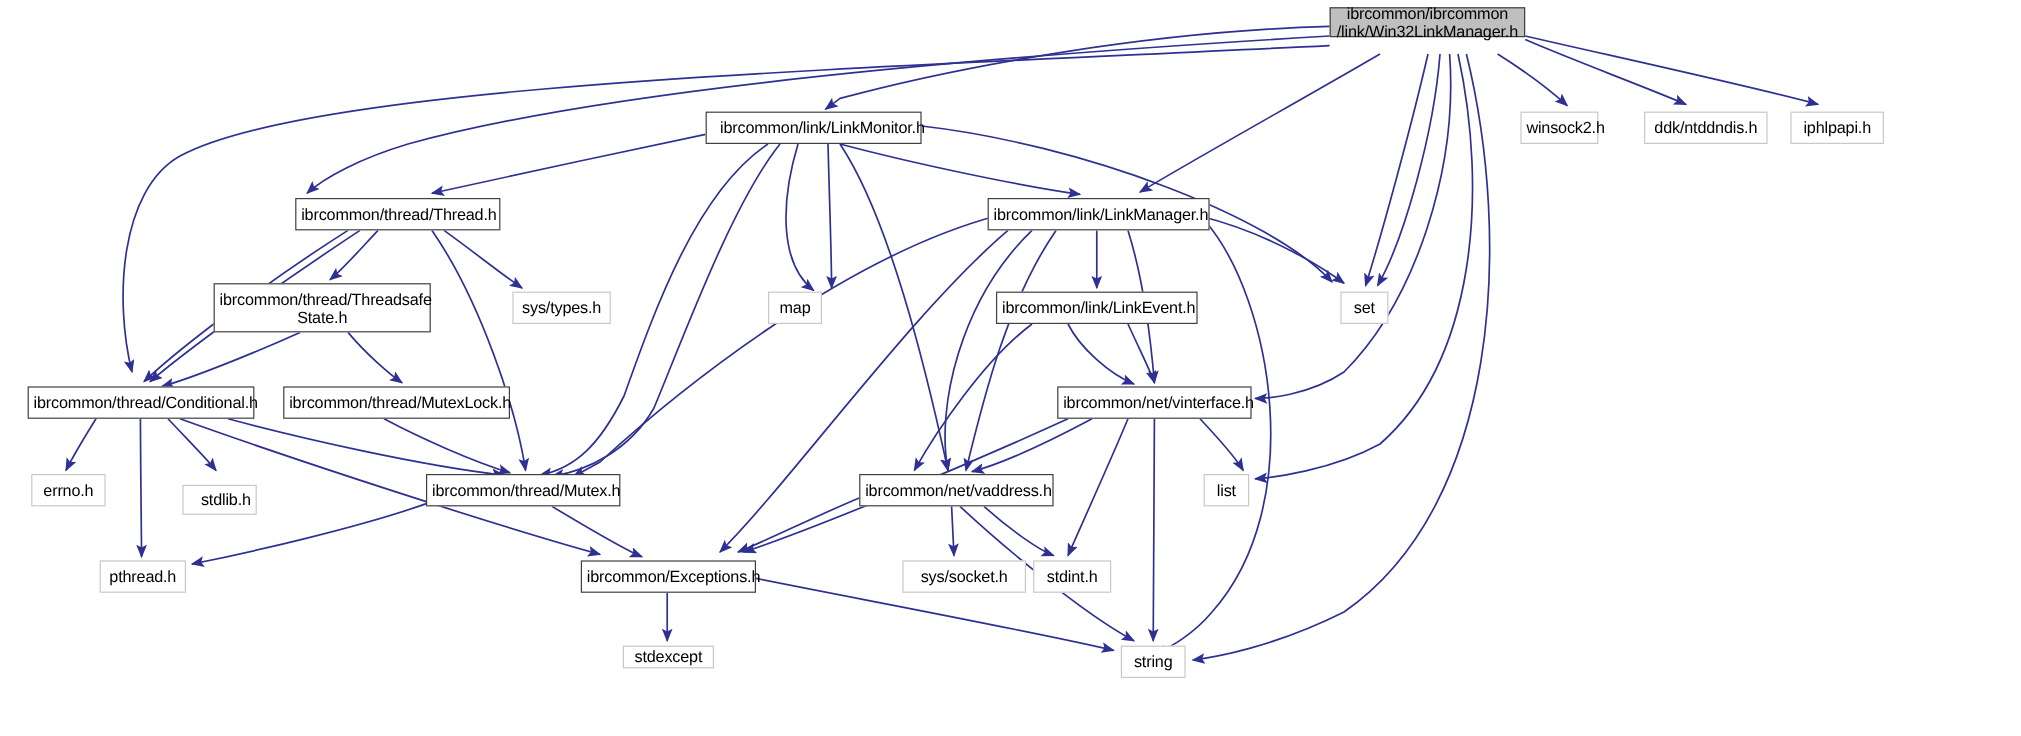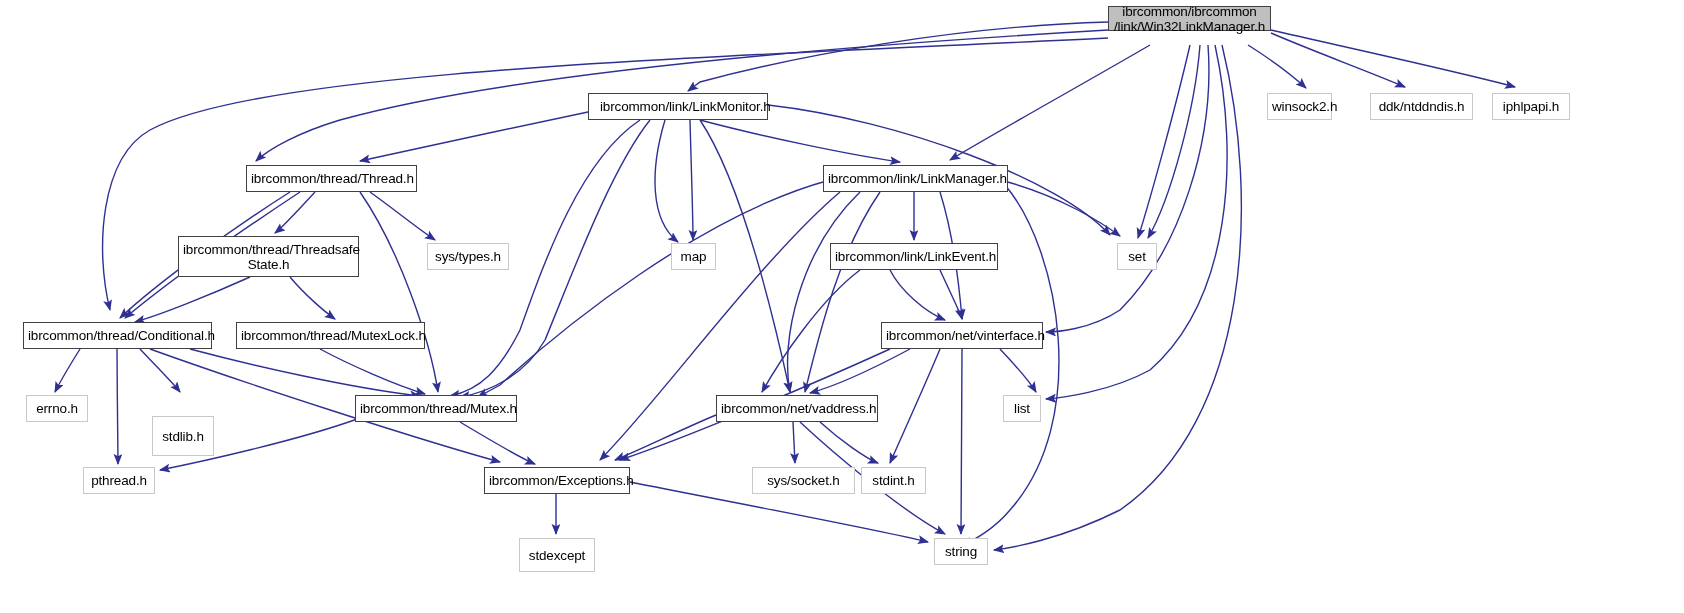--- a/index.html
+++ b/index.html
@@ -130,31 +130,31 @@
 /link/Win32LinkManager.h</span></div>
       <div class="node leaf" style="left: 1267px; top: 93px; width: 65px; height: 27px; border-color: rgb(200, 200, 200);"><span class="node-label">winsock2.h</span></div>
       <div class="node leaf" style="left: 1370px; top: 93px; width: 103px; height: 27px; border-color: rgb(200, 200, 200);"><span class="node-label">ddk/ntddndis.h</span></div>
       <div class="node leaf" style="left: 1492px; top: 93px; width: 78px; height: 27px; border-color: rgb(200, 200, 200);"><span class="node-label">iphlpapi.h</span></div>
       <div class="node internal" style="left: 588px; top: 93px; width: 180px; height: 27px; border-color: rgb(64, 64, 64); padding-left: 11px;"><span class="node-label">ibrcommon/link/LinkMonitor.h</span></div>
       <div class="node internal" style="left: 246px; top: 165px; width: 171px; height: 27px; border-color: rgb(64, 64, 64);"><span class="node-label">ibrcommon/thread/Thread.h</span></div>
       <div class="node internal" style="left: 823px; top: 165px; width: 185px; height: 27px; border-color: rgb(64, 64, 64);"><span class="node-label">ibrcommon/link/LinkManager.h</span></div>
       <div class="node internal" style="left: 178px; top: 236px; width: 181px; height: 41px; border-color: rgb(64, 64, 64);"><span class="node-label">ibrcommon/thread/Threadsafe
 State.h</span></div>
       <div class="node leaf" style="left: 427px; top: 243px; width: 82px; height: 27px; border-color: rgb(200, 200, 200);"><span class="node-label">sys/types.h</span></div>
-      <div class="node leaf" style="left: 671px; top: 243px; width: 45px; height: 27px; border-color: rgb(200, 200, 200);"><span class="node-label">map</span></div>
+      <div class="node leaf" style="left: 640px; top: 243px; width: 45px; height: 27px; border-color: rgb(200, 200, 200);"><span class="node-label">map</span></div>
       <div class="node internal" style="left: 830px; top: 243px; width: 168px; height: 27px; border-color: rgb(64, 64, 64);"><span class="node-label">ibrcommon/link/LinkEvent.h</span></div>
       <div class="node leaf" style="left: 1117px; top: 243px; width: 40px; height: 27px; border-color: rgb(200, 200, 200);"><span class="node-label">set</span></div>
       <div class="node internal" style="left: 23px; top: 322px; width: 189px; height: 27px; border-color: rgb(64, 64, 64);"><span class="node-label">ibrcommon/thread/Conditional.h</span></div>
       <div class="node internal" style="left: 236px; top: 322px; width: 189px; height: 27px; border-color: rgb(64, 64, 64);"><span class="node-label">ibrcommon/thread/MutexLock.h</span></div>
       <div class="node internal" style="left: 881px; top: 322px; width: 162px; height: 27px; border-color: rgb(64, 64, 64);"><span class="node-label">ibrcommon/net/vinterface.h</span></div>
       <div class="node leaf" style="left: 26px; top: 395px; width: 62px; height: 27px; border-color: rgb(200, 200, 200);"><span class="node-label">errno.h</span></div>
-      <div class="node leaf" style="left: 152px; top: 416px; width: 62px; height: 40px; border-color: rgb(200, 200, 200);"><span class="node-label">stdlib.h</span></div>
+      <div class="node leaf" style="left: 152px; top: 404px; width: 62px; height: 25px; border-color: rgb(200, 200, 200); text-align: right;"><span class="node-label">stdlib.h</span></div>
       <div class="node internal" style="left: 355px; top: 395px; width: 162px; height: 27px; border-color: rgb(64, 64, 64);"><span class="node-label">ibrcommon/thread/Mutex.h</span></div>
       <div class="node internal" style="left: 716px; top: 395px; width: 162px; height: 27px; border-color: rgb(64, 64, 64);"><span class="node-label">ibrcommon/net/vaddress.h</span></div>
       <div class="node leaf" style="left: 1003px; top: 395px; width: 38px; height: 27px; border-color: rgb(200, 200, 200);"><span class="node-label">list</span></div>
       <div class="node leaf" style="left: 83px; top: 467px; width: 72px; height: 27px; border-color: rgb(200, 200, 200);"><span class="node-label">pthread.h</span></div>
       <div class="node internal" style="left: 484px; top: 467px; width: 146px; height: 27px; border-color: rgb(64, 64, 64);"><span class="node-label">ibrcommon/Exceptions.h</span></div>
       <div class="node leaf" style="left: 752px; top: 467px; width: 103px; height: 27px; border-color: rgb(200, 200, 200);"><span class="node-label">sys/socket.h</span></div>
       <div class="node leaf" style="left: 861px; top: 467px; width: 65px; height: 27px; border-color: rgb(200, 200, 200);"><span class="node-label">stdint.h</span></div>
-      <div class="node leaf" style="left: 519px; top: 538px; width: 76px; height: 34px; border-color: rgb(200, 200, 200);"><span class="node-label">stdexcept</span></div>
+      <div class="node leaf" style="left: 519px; top: 538px; width: 76px; height: 19px; border-color: rgb(200, 200, 200);"><span class="node-label">stdexcept</span></div>
       <div class="node leaf" style="left: 934px; top: 538px; width: 54px; height: 27px; border-color: rgb(200, 200, 200);"><span class="node-label">string</span></div>
     </div>
 </div>
 
 </body></html>

